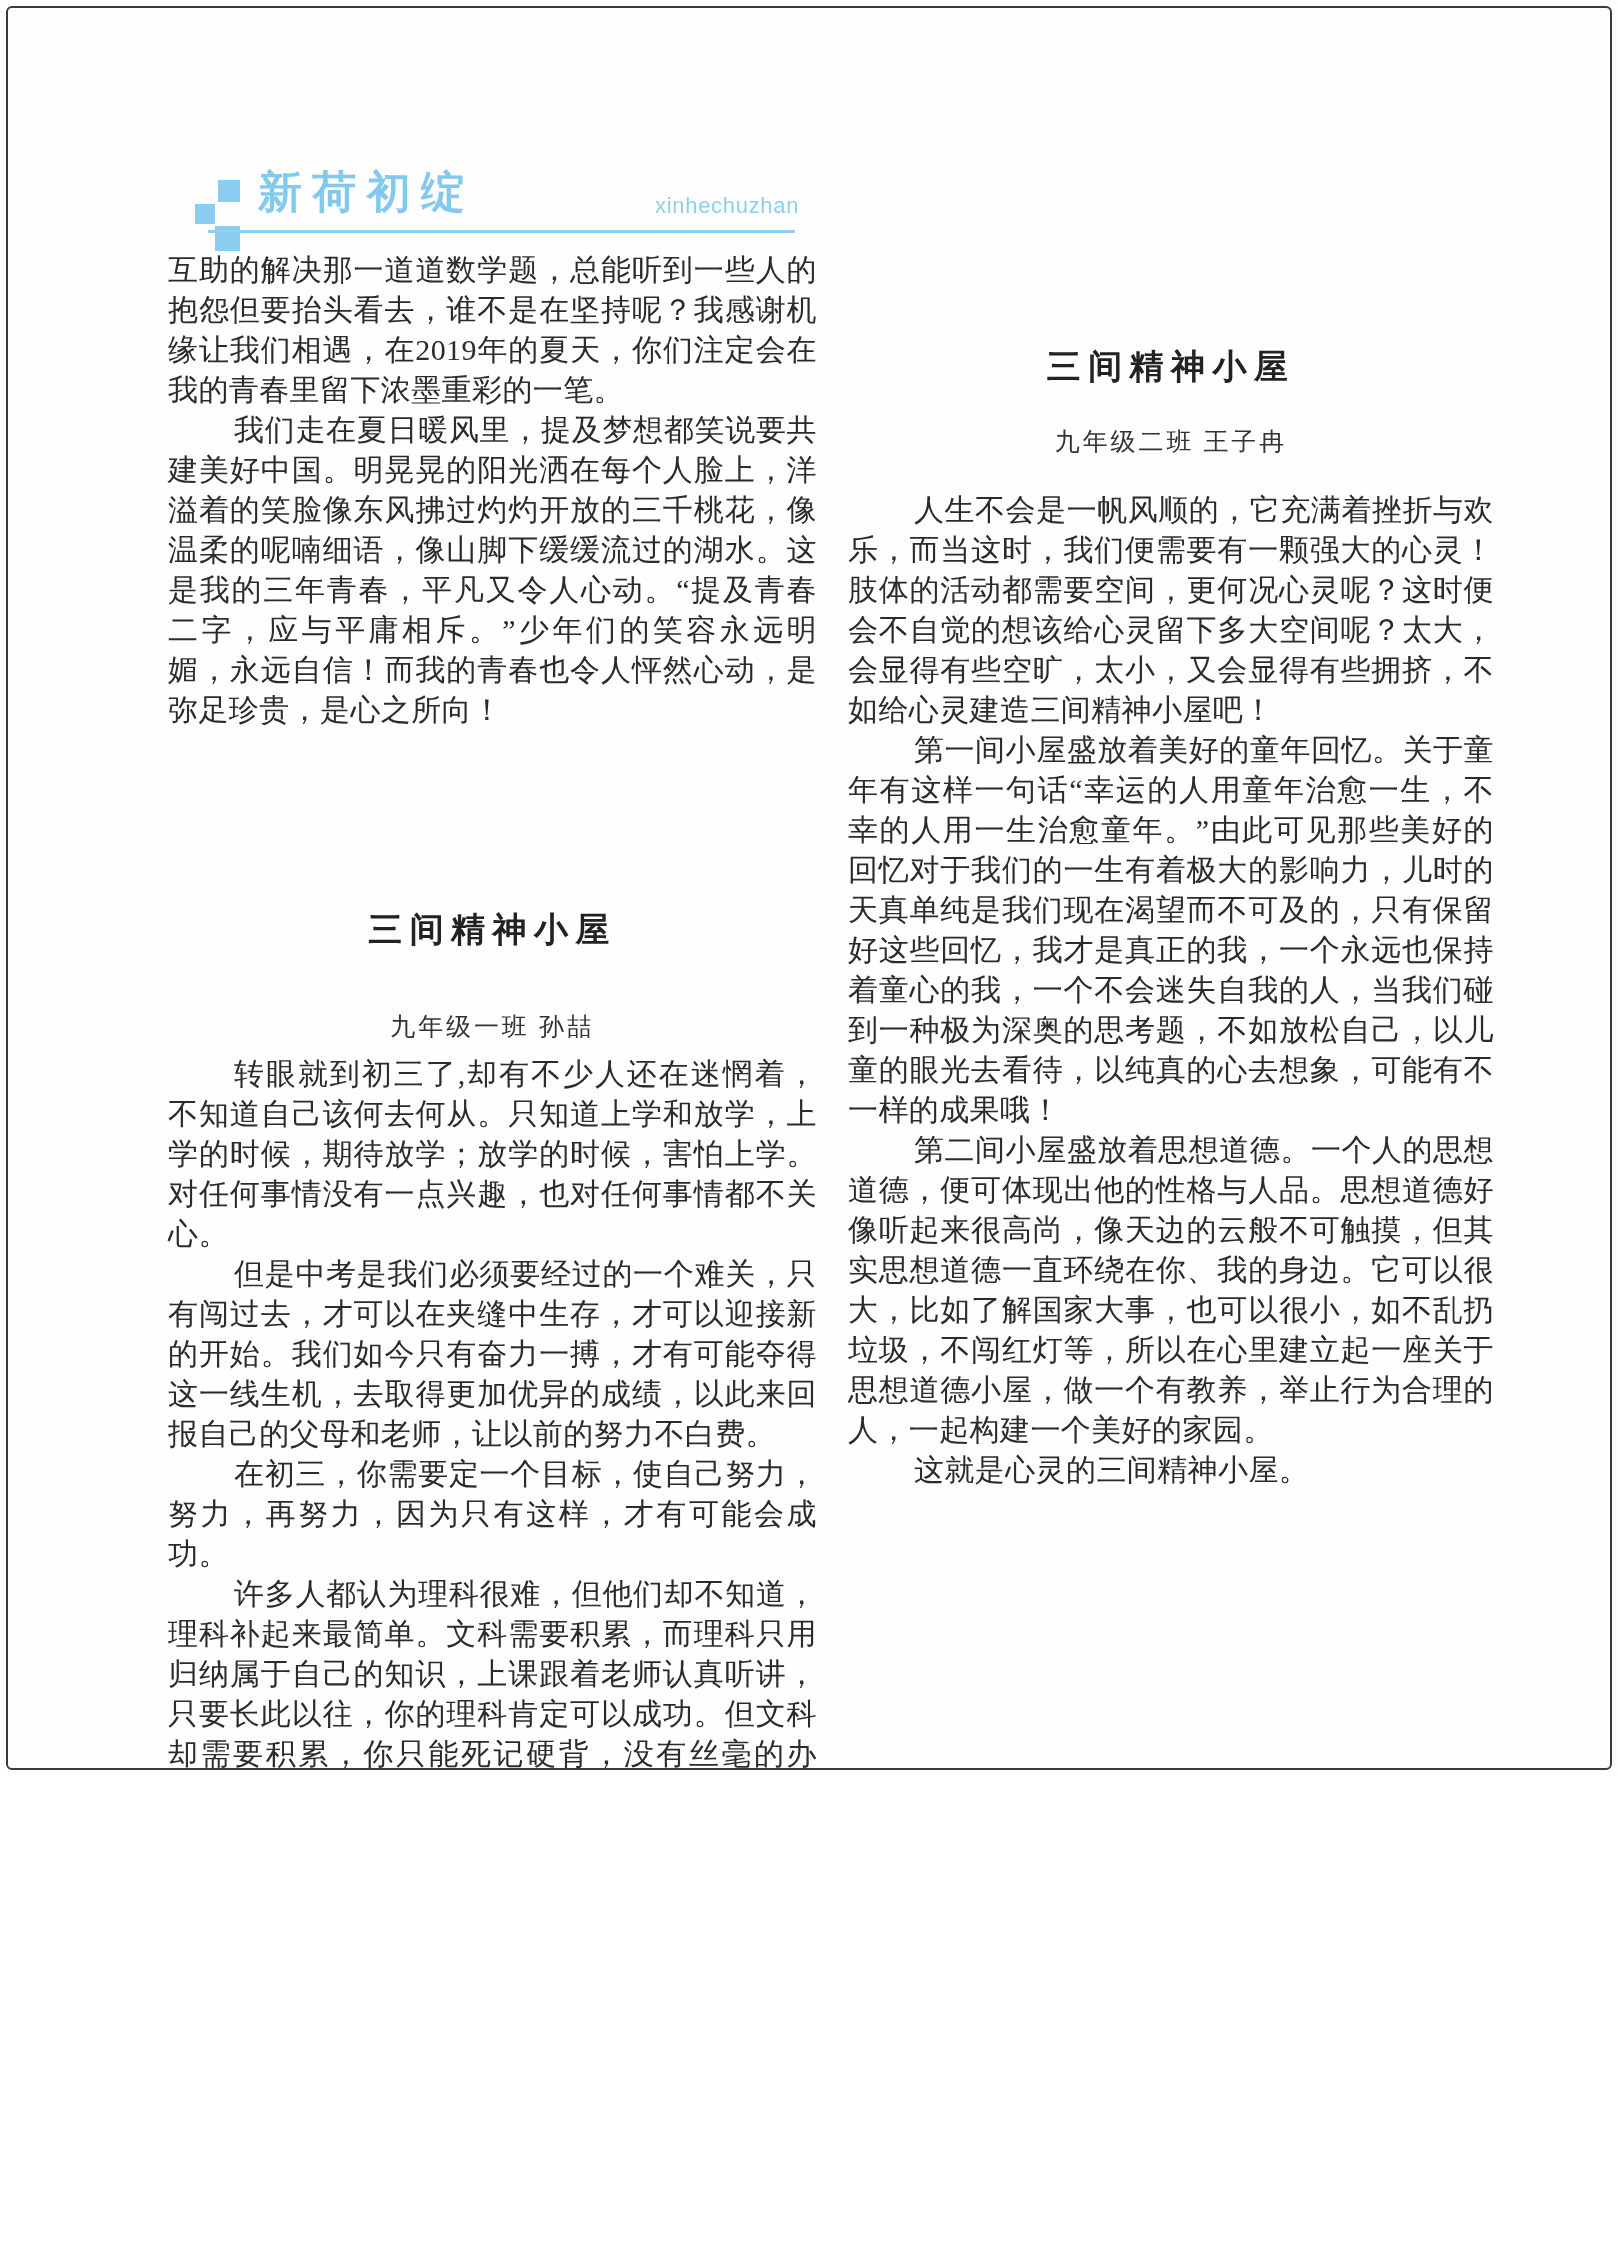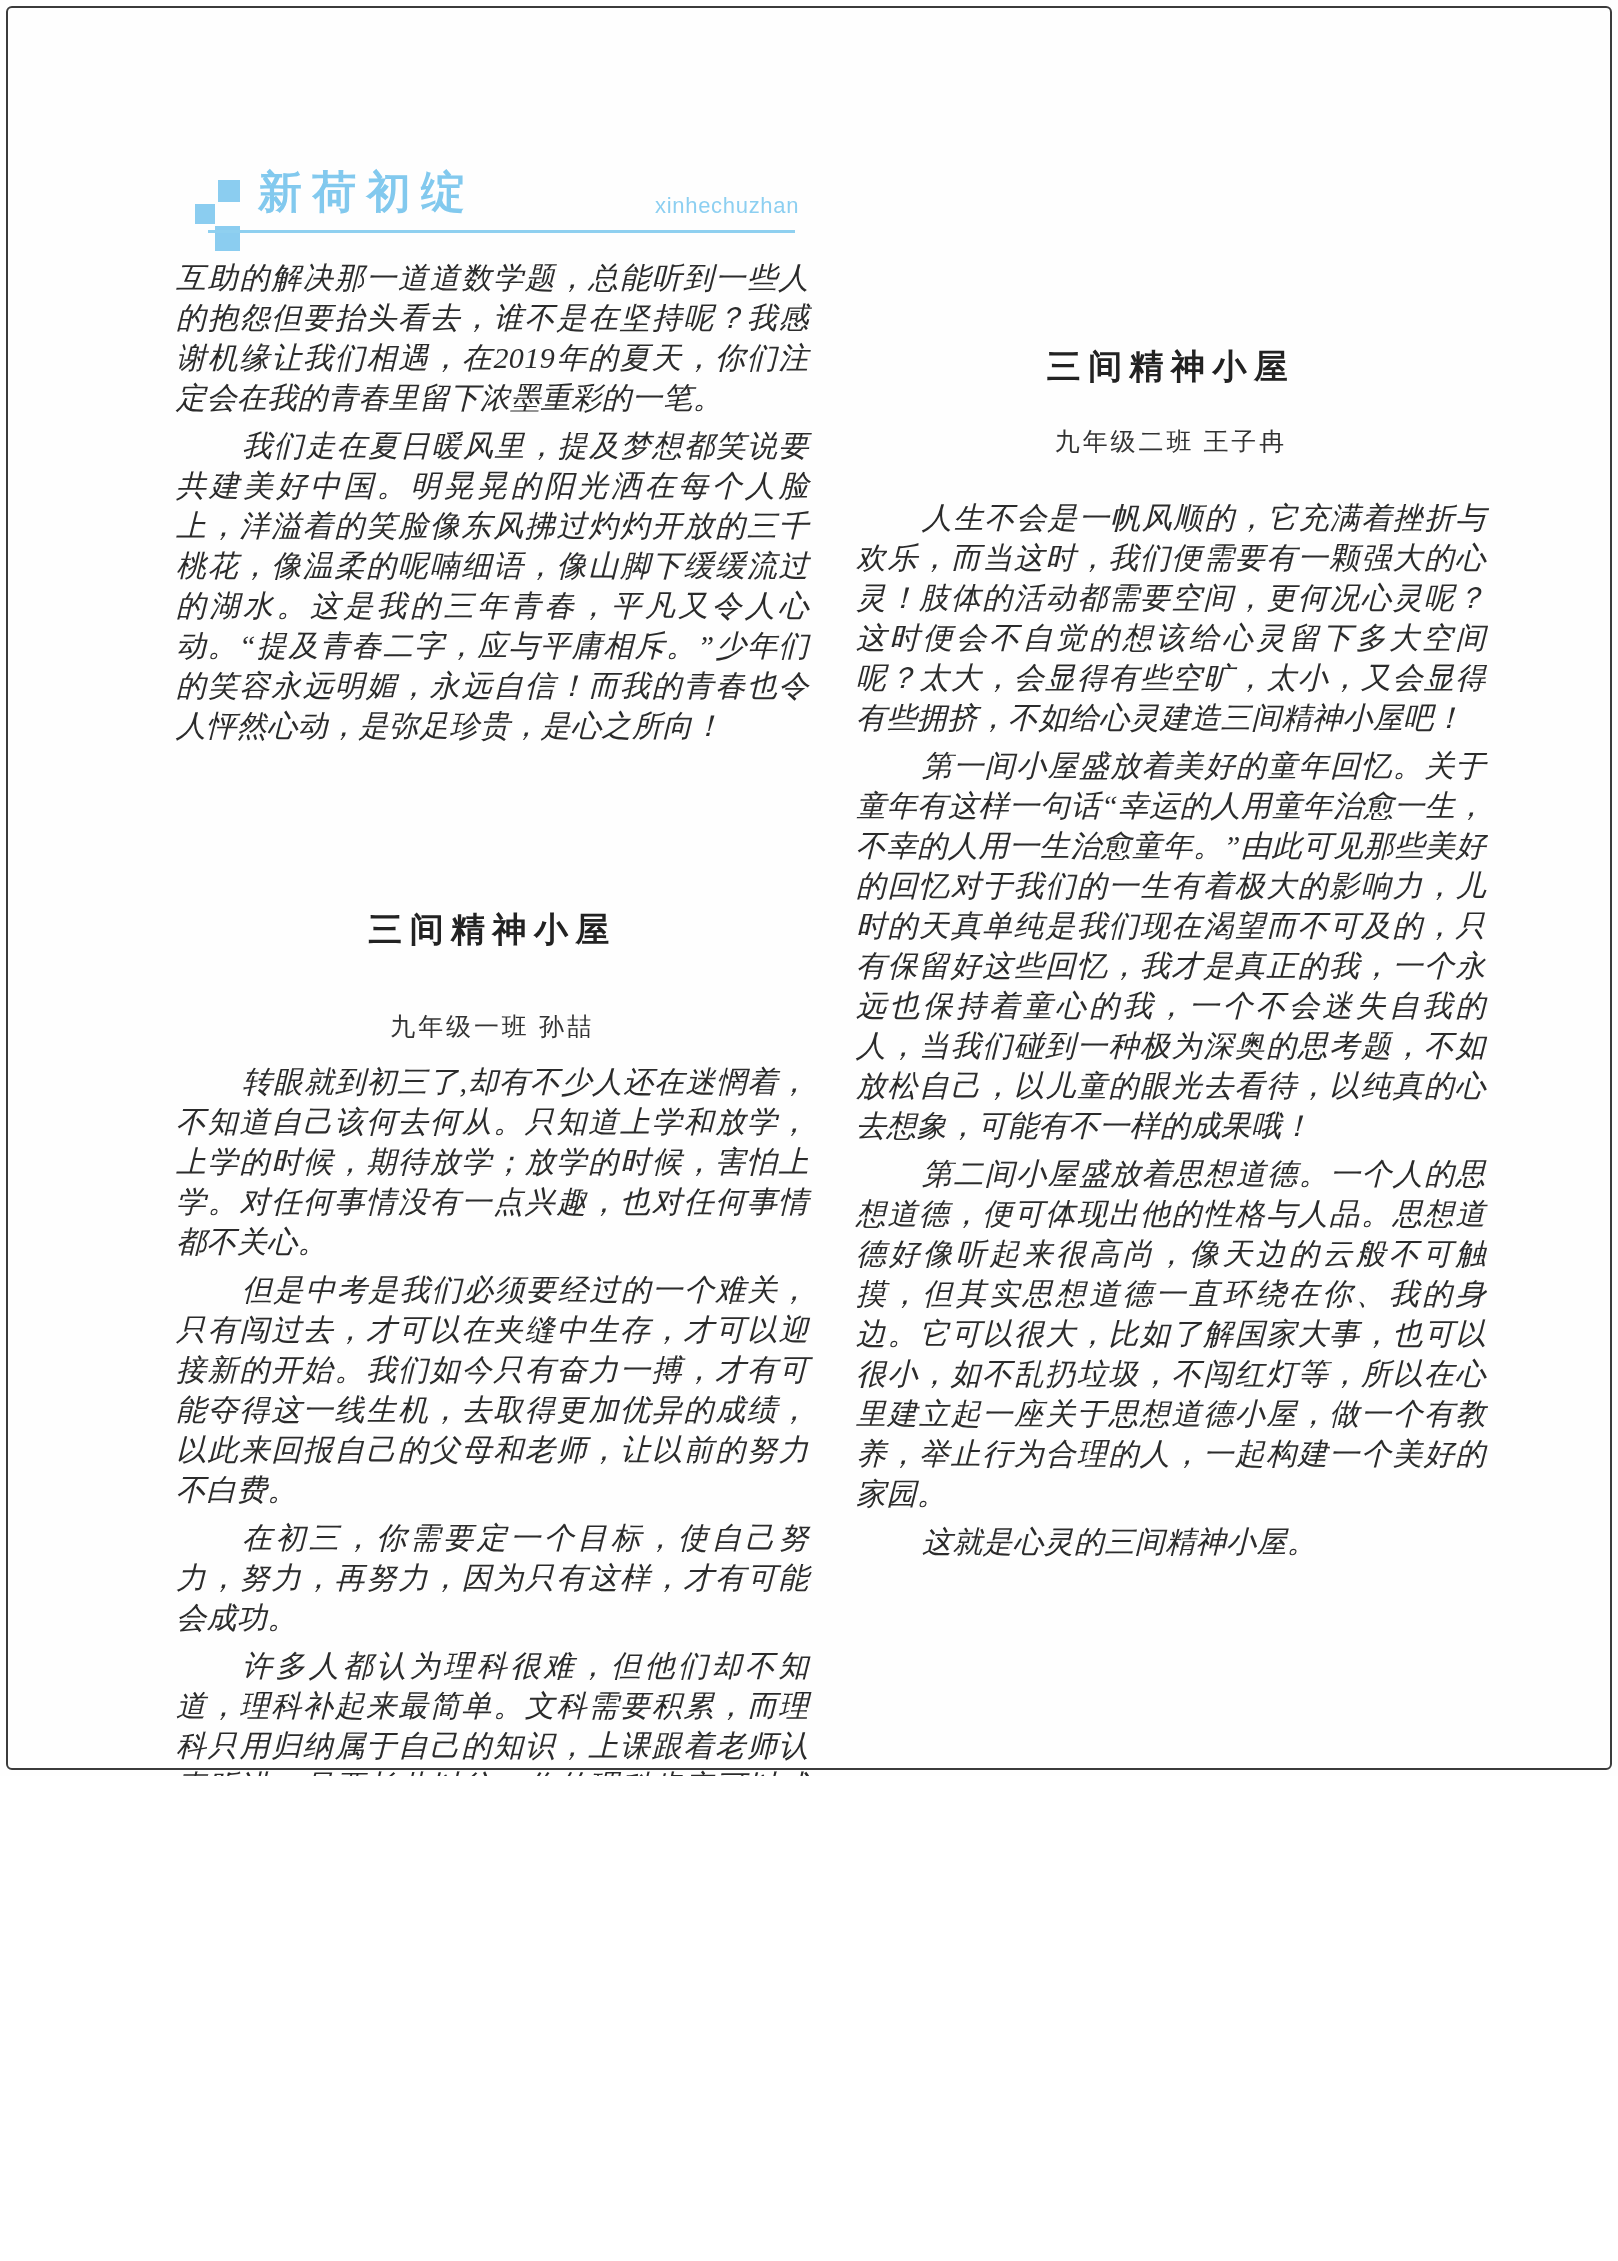--- a/index.html
+++ b/index.html
@@ -37,21 +37,21 @@
     position:absolute;left:208px;top:230px;width:587px;height:2.9px;
     background:#8fd0f0;
   }
   
   .col{position:absolute;z-index:2;}
   .col-left{left:168px;top:0;width:649px;}
   .col-right{left:848px;top:0;width:646px;}
   .block{position:absolute;left:0;width:100%;}
   .para{
     font-size:30px;line-height:40px;letter-spacing:0.4px;
-    text-align:justify;text-indent:2.2em;margin:8px;font-style:italic;
+    text-align:justify;text-indent:2.2em;margin:0;
   }
   .no-indent{text-indent:0;}
   .art-title{
     font-size:34px;font-weight:700;letter-spacing:7.4px;
     text-align:center;color:#222;margin:0;
   }
   .art-author{
     font-size:25px;letter-spacing:2.9px;text-align:center;color:#333;margin:0;
   }
   

